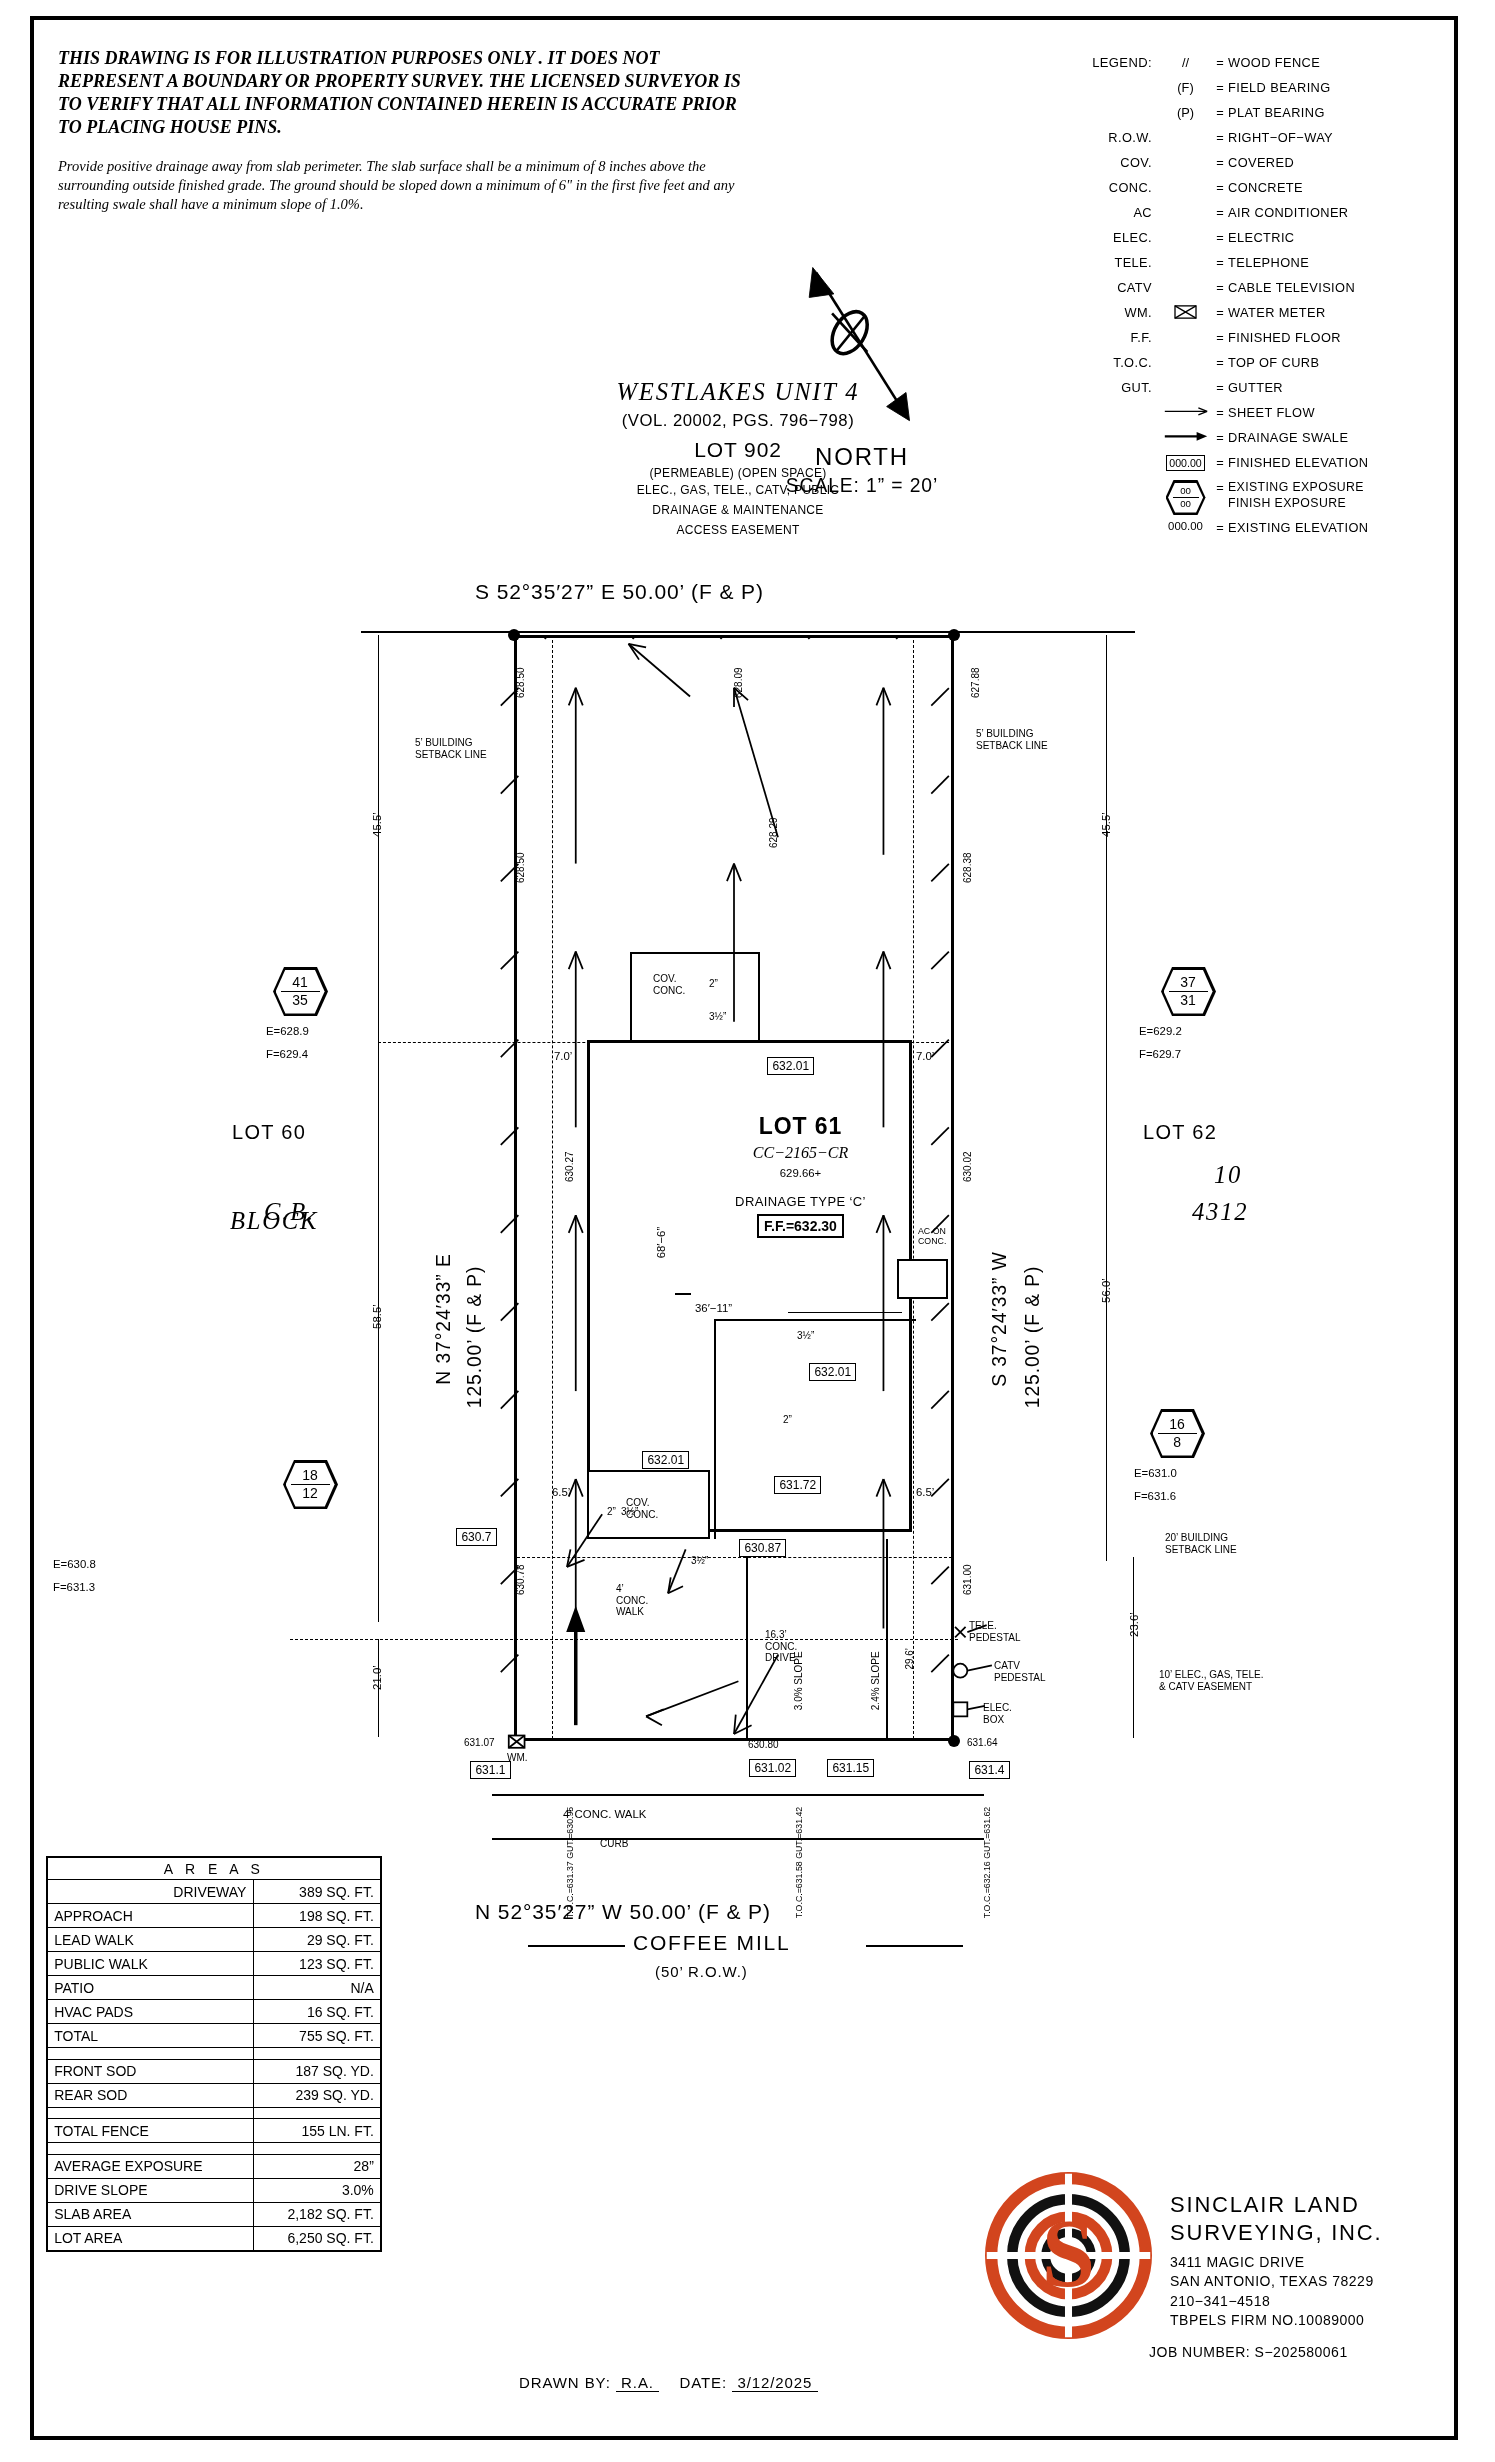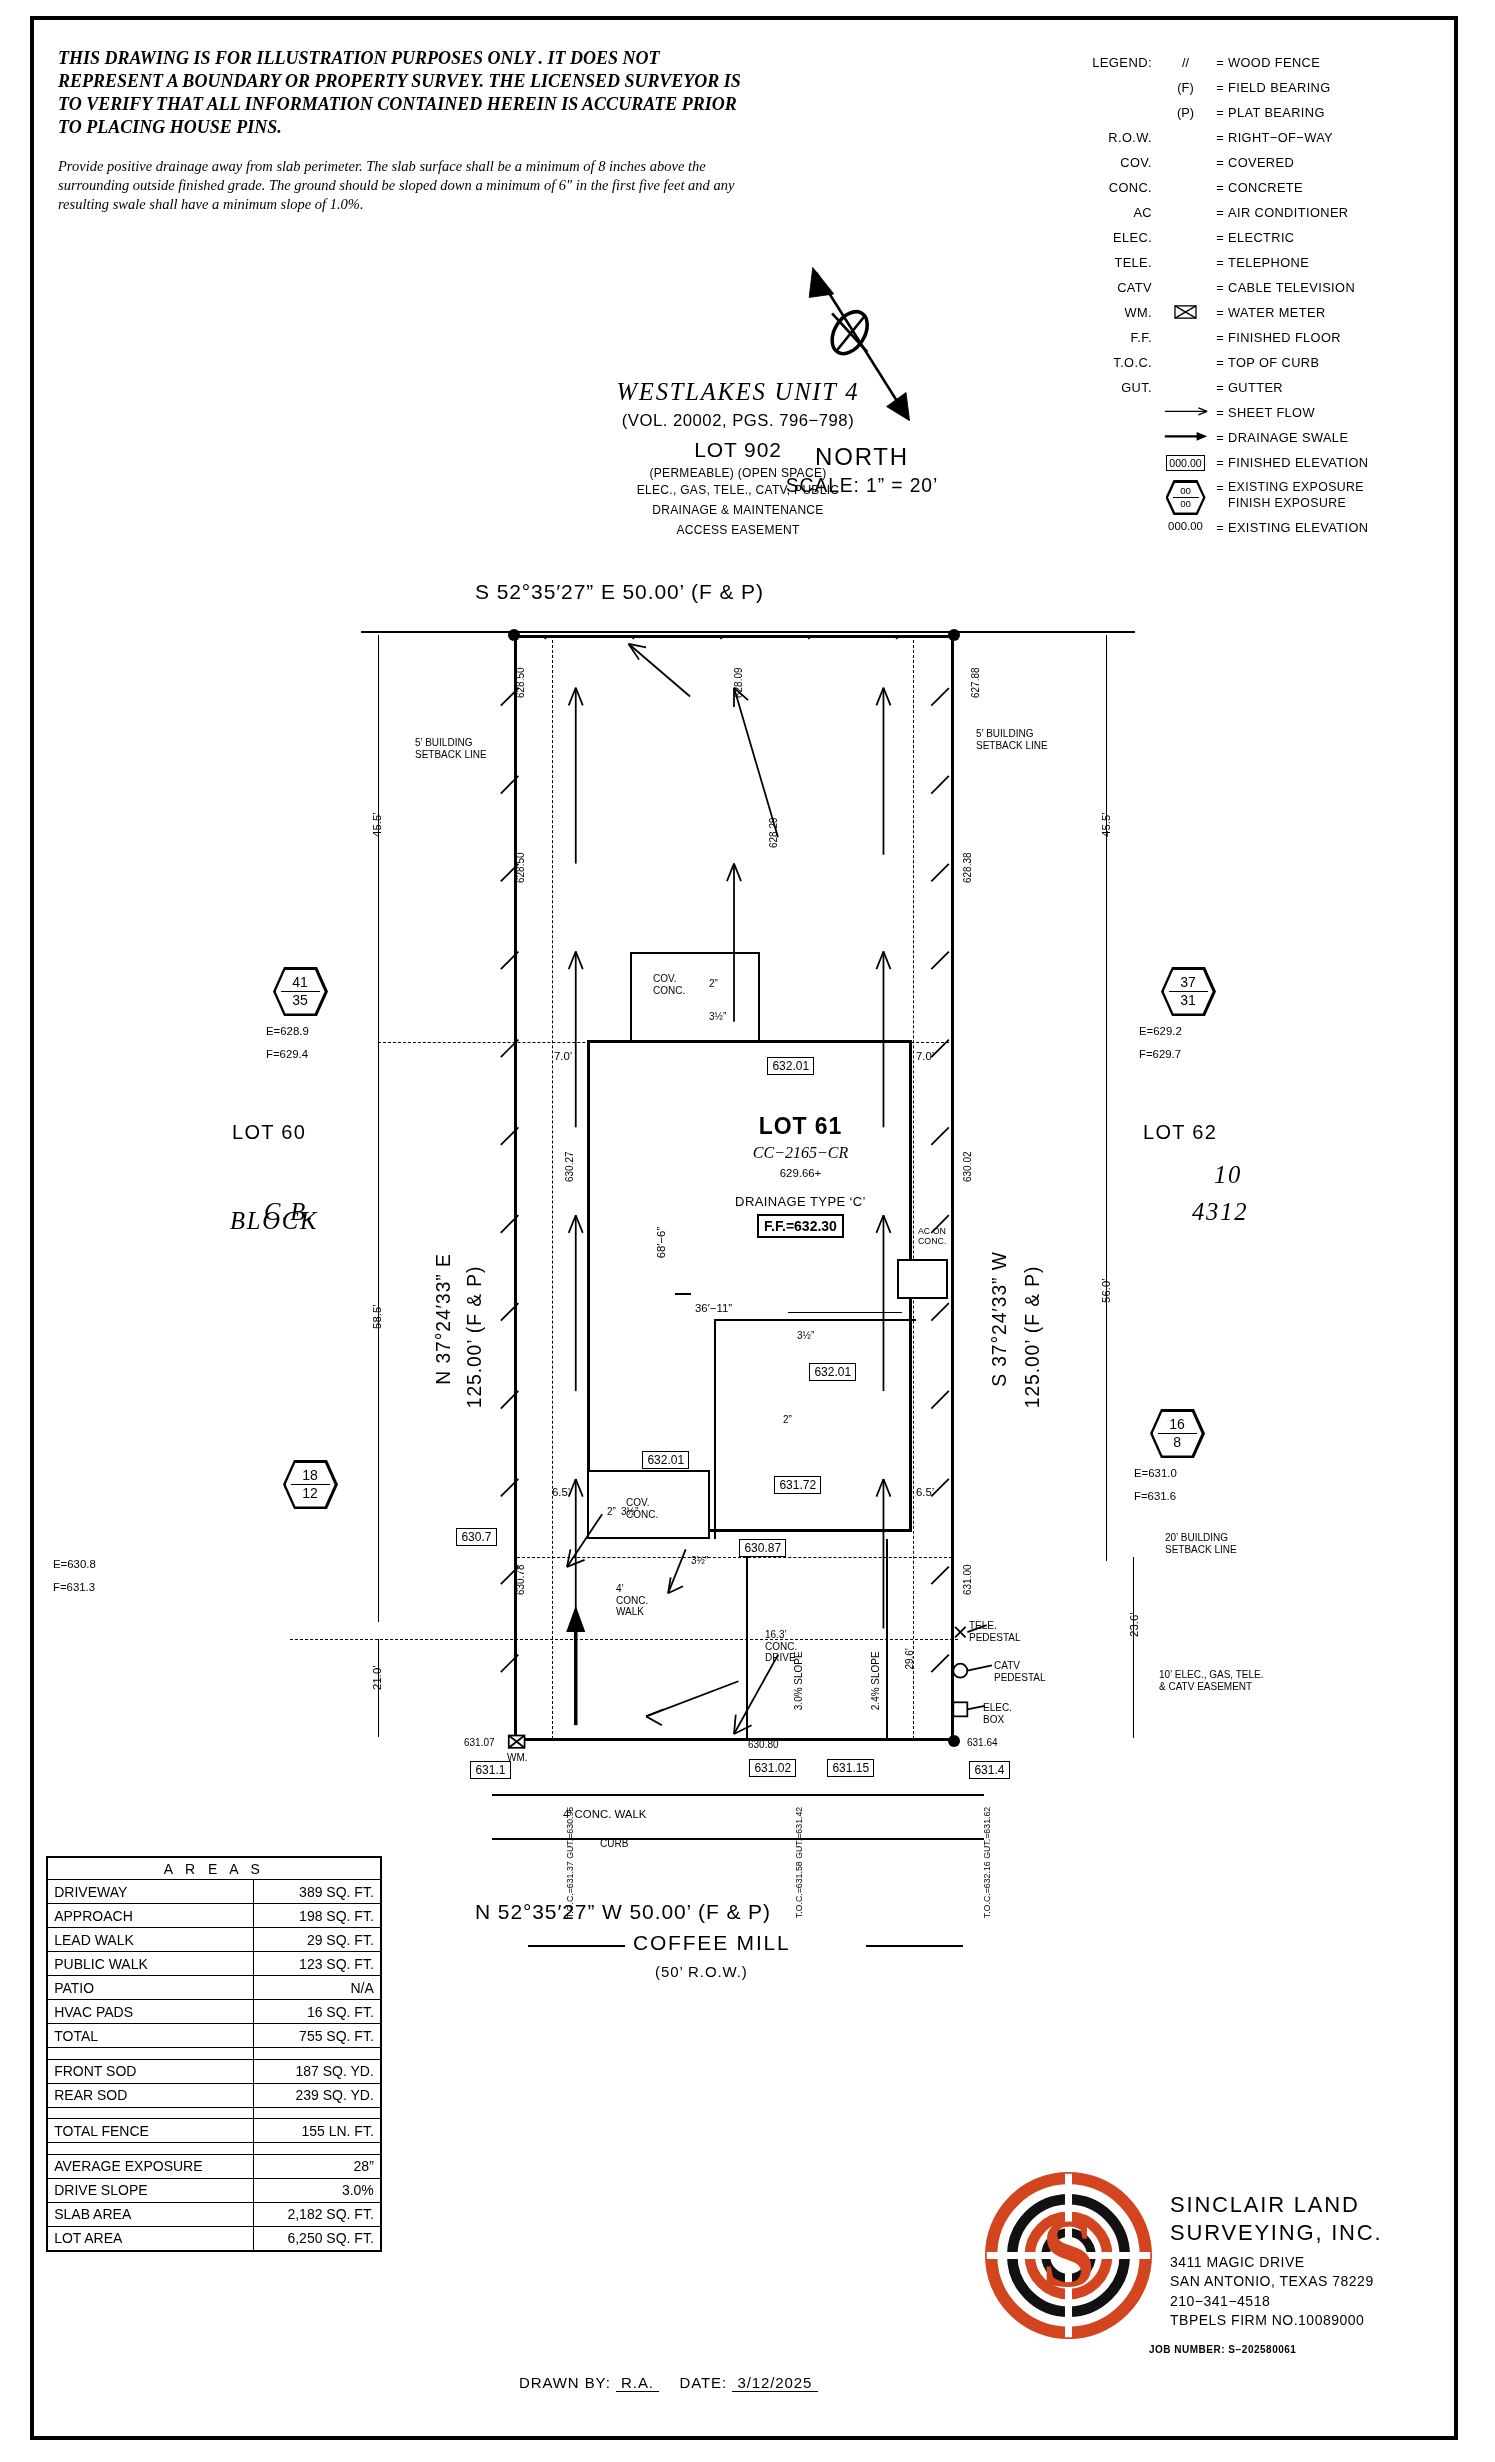--- a/index.html
+++ b/index.html
@@ -67,36 +67,36 @@
   .lotlabel{position:absolute;font-size:20px;letter-spacing:1.3px;}
   .lotlabel .it{font-family:"Liberation Serif", serif;font-style:italic;font-size:24.6px;letter-spacing:1.8px;}
 
   
   #areas{left:46px;top:1856px;width:332px;border:2.6px solid #000;font-size:14px;}
   #areas .ttl{text-align:center;font-size:14px;letter-spacing:4.4px;border-bottom:1.8px solid #000;padding:2.6px 0;}
   #areas table{border-collapse:collapse;width:100%;}
   #areas td{border-top:1.3px solid #000;padding:3.5px 6.2px;font-size:14px;}
   #areas td.v{text-align:right;border-left:1.3px solid #000;width:114px;}
   #areas tr.sp td{border-top:1.3px solid #000;height:10.6px;padding:0;}
-  #areas tr.first td{border-top:none;}
+  #areas tr.first td{border-top:none;text-align:right;}
 
   
   #titleblock{left:545px;top:2111px;width:369px;text-align:center;font-family:"Liberation Serif", serif;font-style:italic;font-weight:bold;}
   #titleblock .l1{font-size:16.7px;letter-spacing:1.3px;line-height:1.5;}
   #titleblock .big{font-size:24.6px;letter-spacing:1.3px;}
   #titleblock .l2{font-size:16.7px;letter-spacing:1.3px;}
   #drawnby{left:519px;top:2374px;font-size:15px;letter-spacing:0.9px;}
   .uline{border-bottom:1.8px solid #000;padding:0 5.3px;}
 
   
   #company{left:985px;top:2172px;width:440px;}
   #logo{position:absolute;left:0;top:0;width:167px;height:167px;}
   #company .cname{position:absolute;left:185px;top:19.3px;font-size:22px;letter-spacing:1.8px;line-height:1.25;}
   #company .addr{position:absolute;left:185px;top:81px;font-size:14px;letter-spacing:0.5px;line-height:1.38;}
-  #company .job{position:absolute;left:164px;top:172px;font-size:10px;letter-spacing:0.5px;font-weight:bold;}
+  #company .job{position:absolute;left:164px;top:172px;font-size:14px;letter-spacing:0.5px;}
 
   .sm{font-size:11.4px;}
   .xs{font-size:10px;}
   .xxs{font-size:8.8px;}
 </style>
 </head>
 <body>
 
 <div id="page">
   <div id="frame" class="abs"></div>

